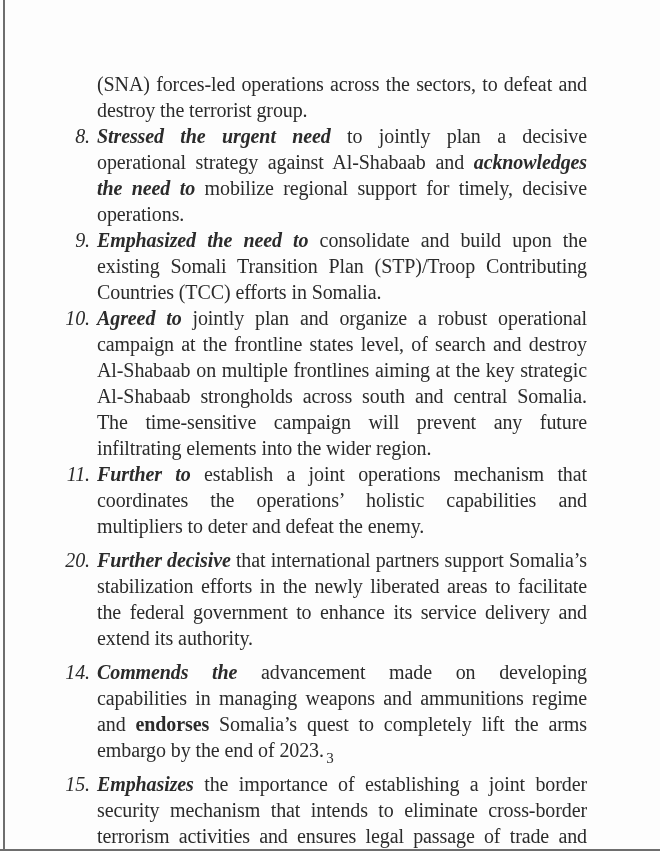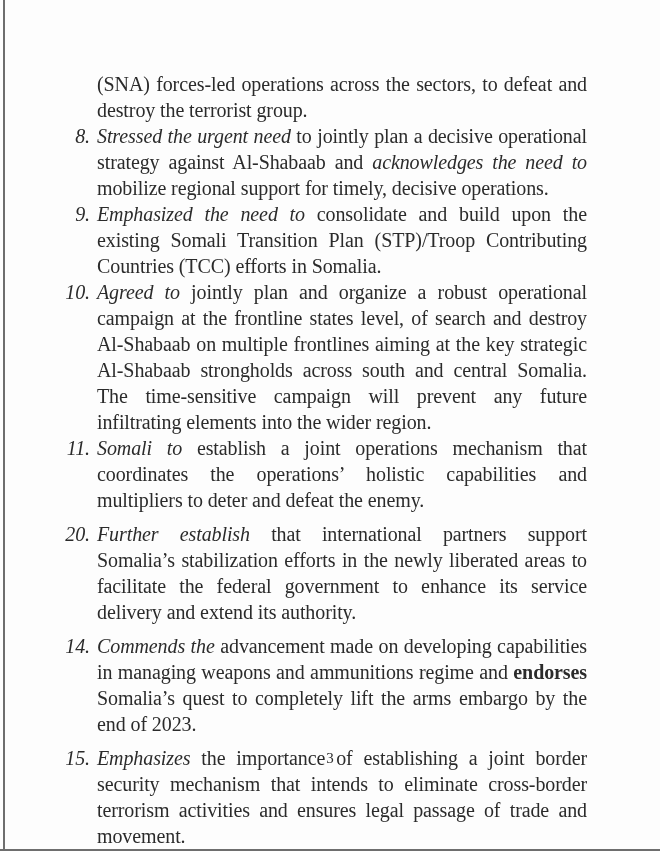--- a/index.html
+++ b/index.html
@@ -40,21 +40,21 @@
   .item { margin: 0; position: relative; }
   .item.spaced { margin-top: 8px; }
   .num {
     position: absolute;
     left: -34px; top: 0;
     width: 27px;
     text-align: right;
     font-style: italic;
   }
   .normal { font-style: normal; font-weight: 400; }
-  .bold-italic { font-weight: 400; font-style: italic; }
+  .bold-italic { font-weight: 700; font-style: italic; }
   .bold { font-weight: 700; font-style: normal; }
   .page-number {
     position: absolute;
     left: 0; top: 750px;
     width: 660px;
     text-align: center;
     font-size: 15px;
     letter-spacing: 0;
   }
 </style>
@@ -63,20 +63,20 @@
 
 <div class="scan-edge-left"></div>
 <div class="scan-edge-bottom"></div>
 
 <main class="content">
   <p class="para">(SNA) forces-led operations across the sectors, to defeat and destroy the terrorist group.</p>
   <section>
       <p class="item"><span class="num">8.</span><span class="bold-italic">Stressed the urgent need</span><span class="normal"> to jointly plan a decisive operational strategy against Al-Shabaab and </span><span class="bold-italic">acknowledges the need to</span><span class="normal"> mobilize regional support for timely, decisive operations.</span></p>
       <p class="item"><span class="num">9.</span><span class="bold-italic">Emphasized the need to</span><span class="normal"> consolidate and build upon the existing Somali Transition Plan (STP)/Troop Contributing Countries (TCC) efforts in Somalia.</span></p>
       <p class="item"><span class="num">10.</span><span class="bold-italic">Agreed to</span><span class="normal"> jointly plan and organize a robust operational campaign at the frontline states level, of search and destroy Al-Shabaab on multiple frontlines aiming at the key strategic Al-Shabaab strongholds across south and central Somalia. The time-sensitive campaign will prevent any future infiltrating elements into the wider region.</span></p>
-      <p class="item"><span class="num">11.</span><span class="bold-italic">Somali to</span><span class="normal"> establish a joint operations mechanism that coordinates the operations’ holistic capabilities and multipliers to deter and defeat the enemy.</span></p>
-      <p class="item spaced"><span class="num">20.</span><span class="bold-italic">Further establish</span><span class="normal"> that international partners support Somalia’s stabilization efforts in the newly liberated areas to facilitate the federal government to enhance its service delivery and extend its authority.</span></p>
+      <p class="item"><span class="num">11.</span><span class="bold-italic">Further to</span><span class="normal"> establish a joint operations mechanism that coordinates the operations’ holistic capabilities and multipliers to deter and defeat the enemy.</span></p>
+      <p class="item spaced"><span class="num">20.</span><span class="bold-italic">Further decisive</span><span class="normal"> that international partners support Somalia’s stabilization efforts in the newly liberated areas to facilitate the federal government to enhance its service delivery and extend its authority.</span></p>
       <p class="item spaced"><span class="num">14.</span><span class="bold-italic">Commends the</span><span class="normal"> advancement made on developing capabilities in managing weapons and ammunitions regime and </span><span class="bold">endorses</span><span class="normal"> Somalia’s quest to completely lift the arms embargo by the end of 2023.</span></p>
       <p class="item spaced"><span class="num">15.</span><span class="bold-italic">Emphasizes</span><span class="normal"> the importance of establishing a joint border security mechanism that intends to eliminate cross-border terrorism activities and ensures legal passage of trade and movement.</span></p>
     </section>
 </main>
 
 <div class="page-number">3</div>
 
 </body></html>

